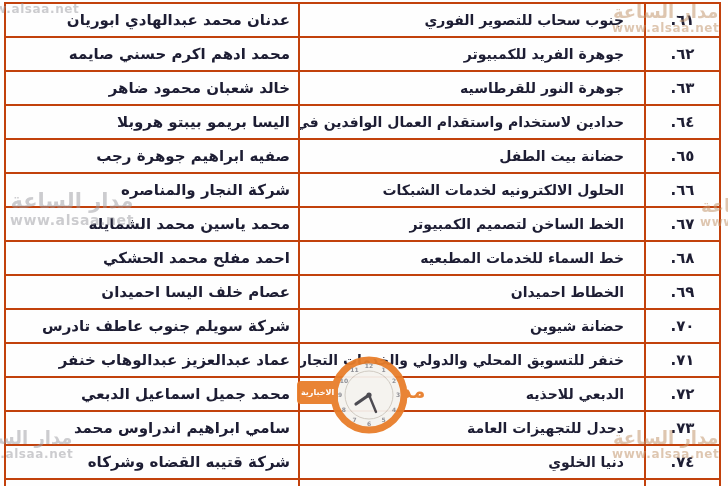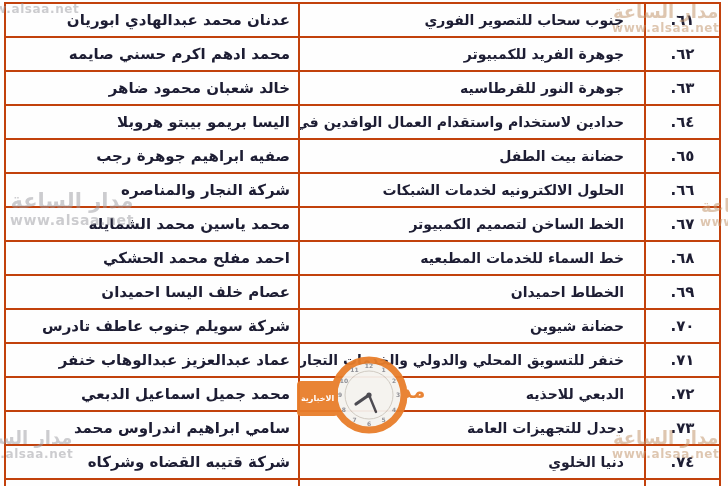--- a/index.html
+++ b/index.html
@@ -28,21 +28,21 @@
   .wm-mr{left:700px;top:196px;}
   .wm-bl{left:-34px;top:428px;}
   .wm-br{left:612px;top:428px;}
 
   
   .logo{position:absolute;left:291px;top:354px;width:134px;height:85px;z-index:4;opacity:.95;pointer-events:none;}
   .logo .clock{position:absolute;left:38px;top:1px;z-index:2;}
   .clock-nums text{font-size:6px;fill:#8b8b92;text-anchor:middle;font-weight:bold;font-family:"DejaVu Sans",sans-serif;}
   .logo .word-top{position:absolute;left:92px;top:25px;z-index:1;color:#e87e2b;font-size:20px;font-weight:bold;}
   .logo .badge{position:absolute;left:6px;top:27px;z-index:3;background:#e87e2b;color:#fff;font-size:8px;
-               font-weight:bold;padding:13px 4px;border-radius:4px;}
+               font-weight:bold;padding:7px 4px;border-radius:4px;}
   .logo .word-bottom{position:absolute;left:0px;top:40px;z-index:3;color:#ffffff;font-size:29px;font-weight:bold;
                text-shadow:-1.5px -1.5px 0 #a9a098,1.5px -1.5px 0 #a9a098,-1.5px 1.5px 0 #a9a098,
                            1.5px 1.5px 0 #a9a098,0 2px 3px rgba(120,110,100,.55);}
 </style>
 </head>
 <body>
 
 <div class="page">
 
   <table class="grid" dir="rtl">

